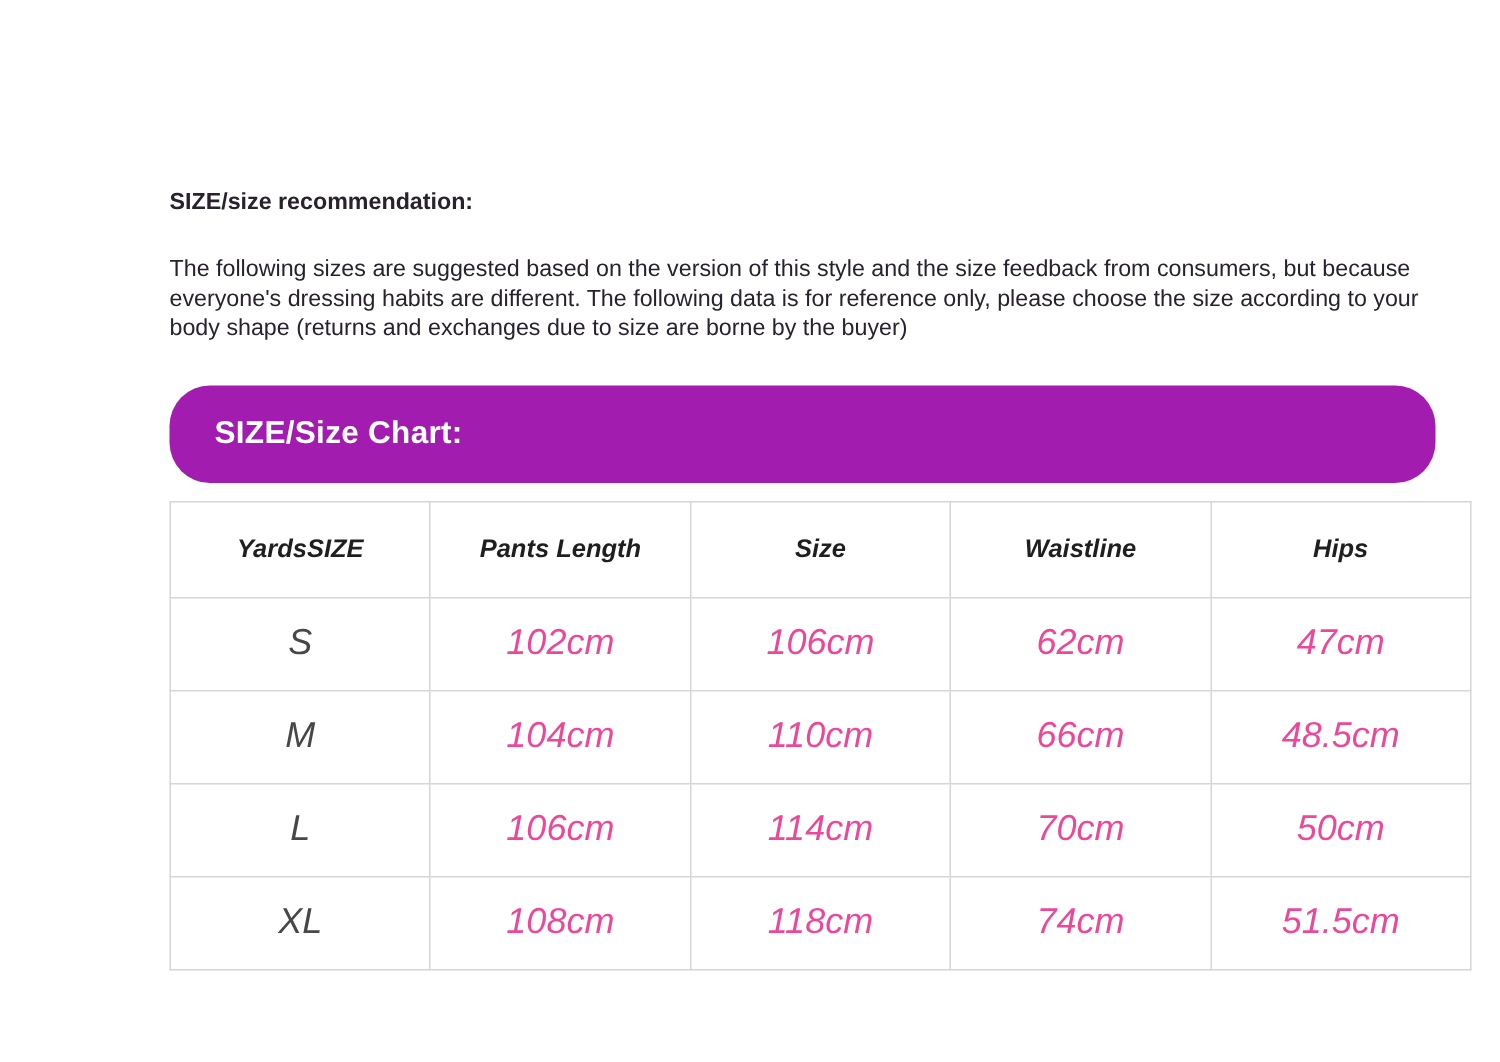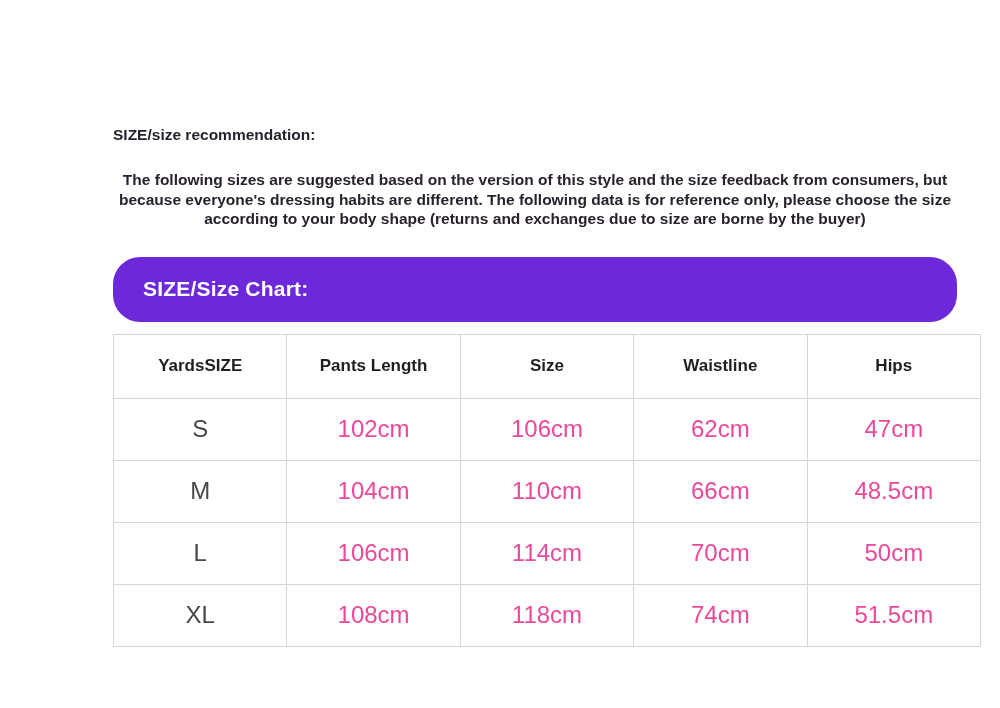--- a/index.html
+++ b/index.html
@@ -17,49 +17,49 @@
     padding: 78px 67px 0 65px;
   }
   .heading {
     font-size: 15.5px;
     font-weight: bold;
     line-height: 18px;
   }
   .description {
     margin-top: 26px;
     font-size: 15.5px;
-    font-weight: bold;
+    font-weight: normal;
     line-height: 19.5px;
     max-width: 868px;
-    text-align: center;
   }
   .banner {
     margin-top: 28px;
     height: 65px;
-    background: #6d28d9;
+    background: #a21caf;
     display: flex;
     align-items: center;
     padding-left: 18px;
   }
   .banner-title {
     color: #ffffff;
     font-size: 21px;
     font-weight: bold;
     letter-spacing: 0.2px;
   }
   table.size-table {
     width: 100%;
     border-collapse: collapse;
     table-layout: fixed;
   }
   table.size-table th,
   table.size-table td {
     border: 1px solid #d6d6d6;
     text-align: center;
     vertical-align: middle;
+    font-style: italic;
   }
   table.size-table th {
     height: 64px;
     font-size: 17px;
     font-weight: bold;
     color: #1f1f1f;
   }
   table.size-table td {
     height: 62px;
     font-size: 24px;

